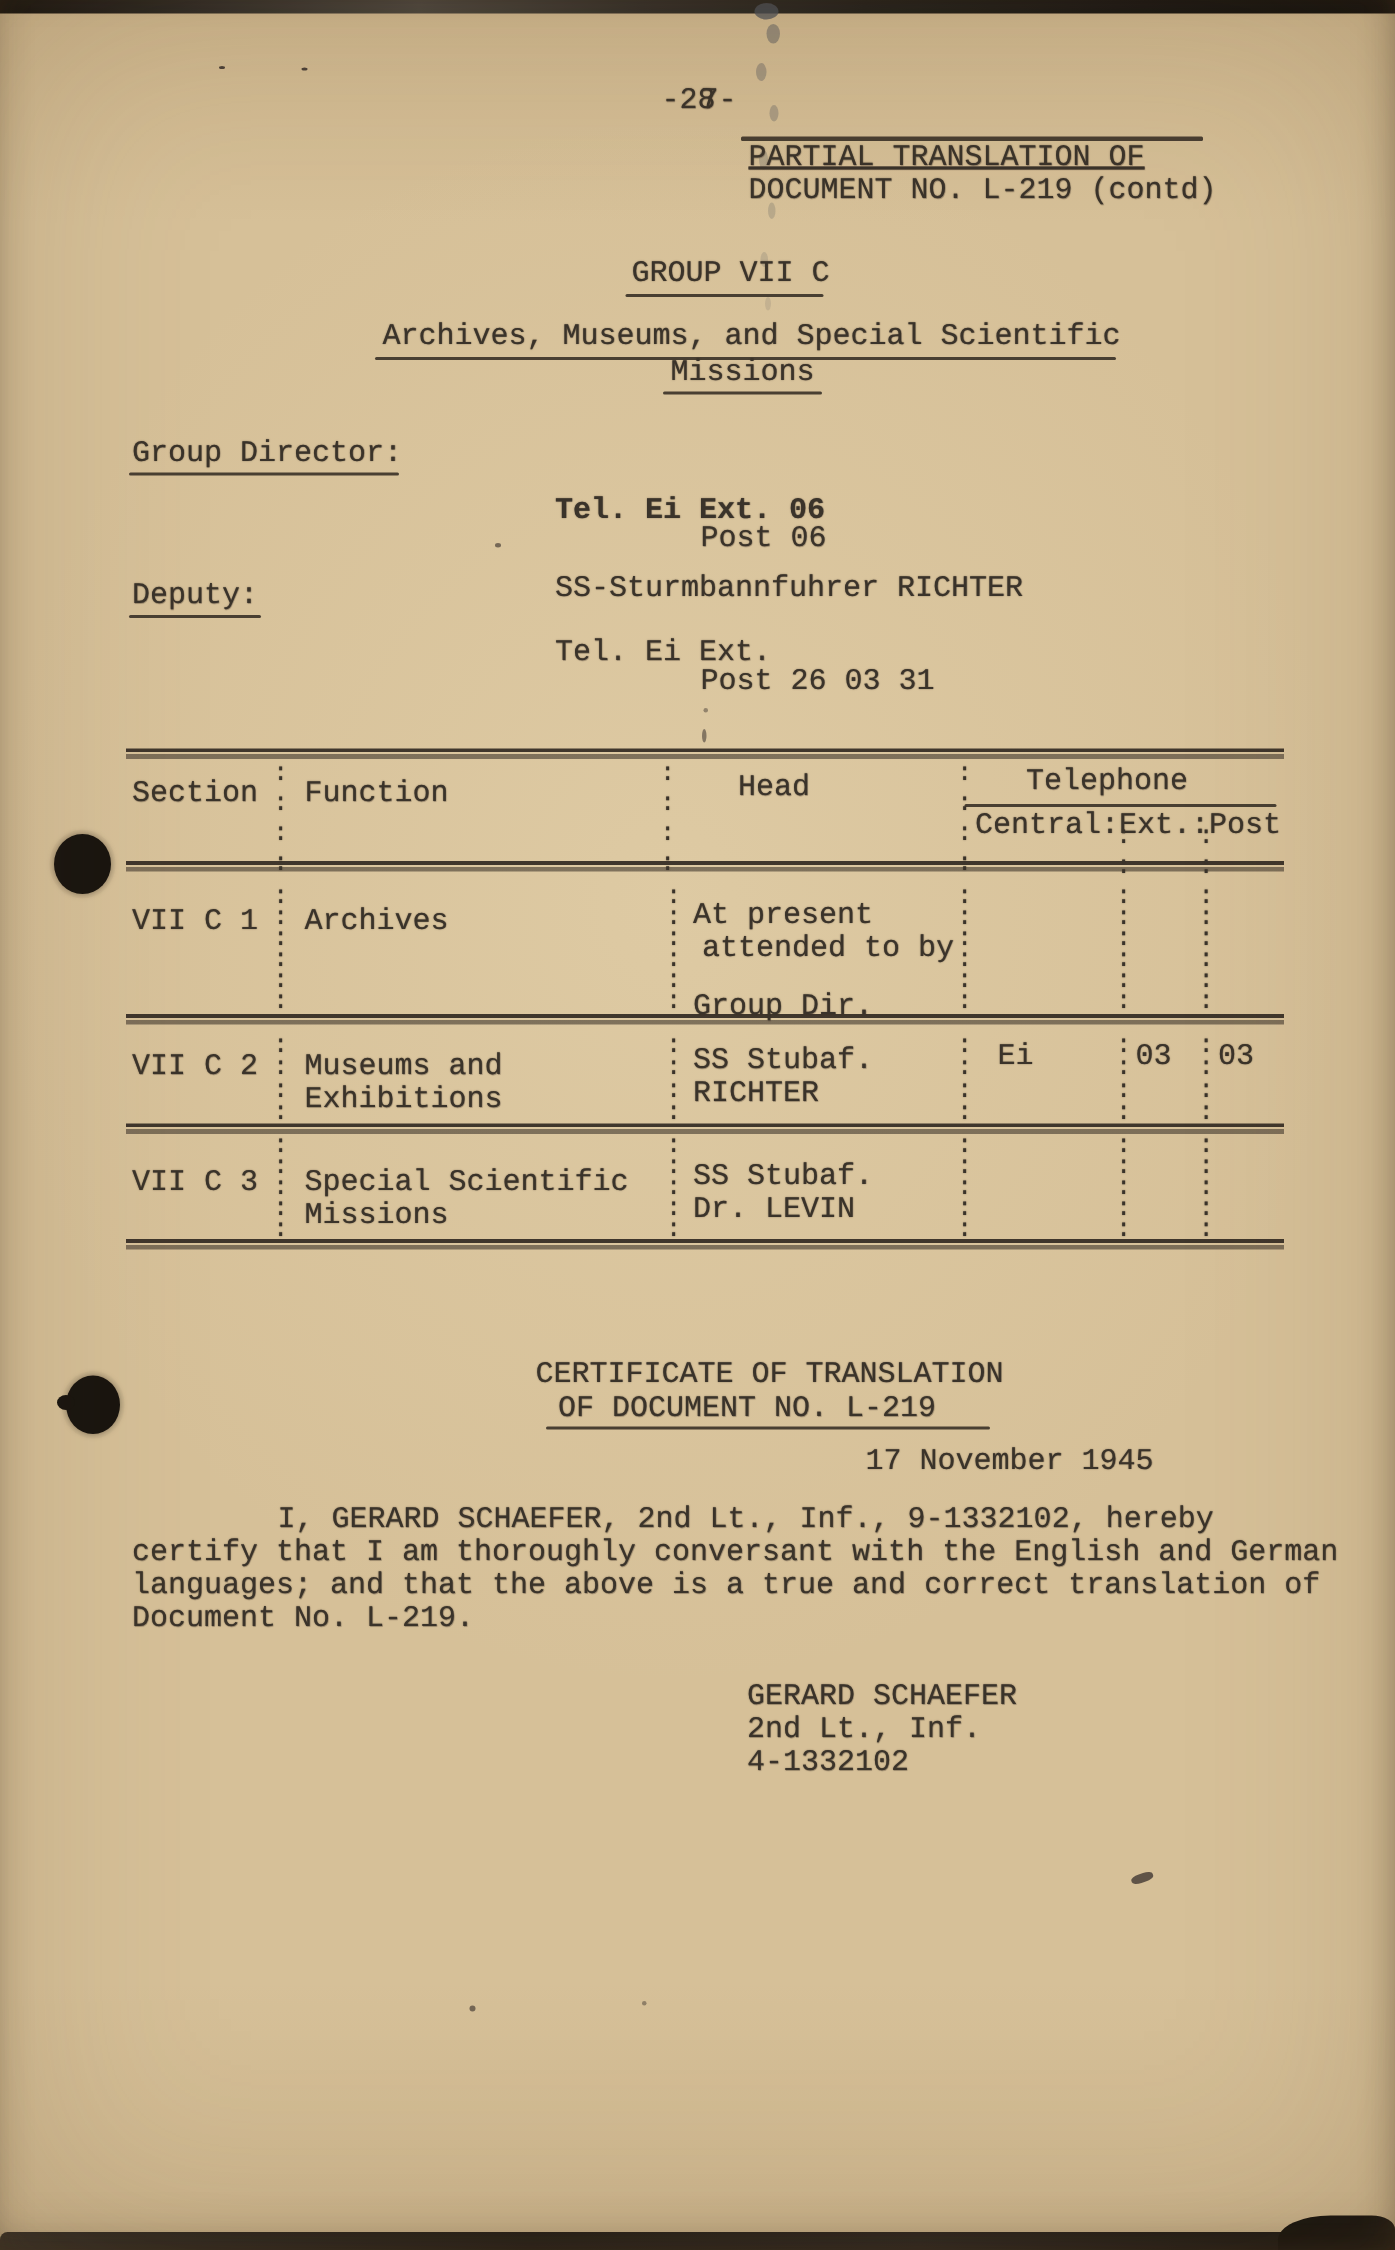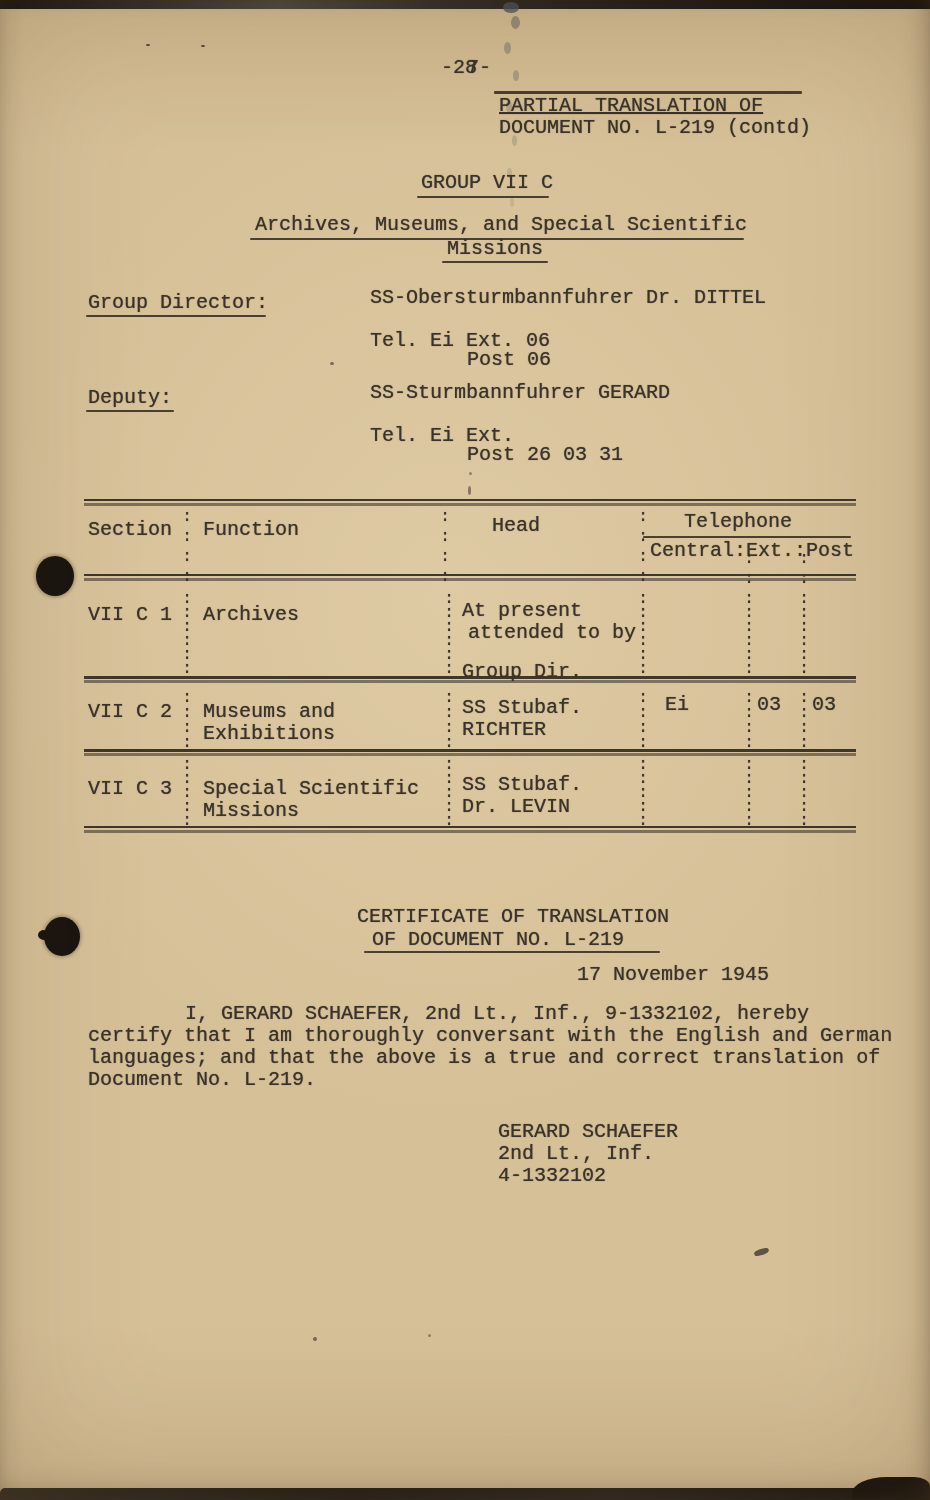--- a/index.html
+++ b/index.html
@@ -76,27 +76,26 @@
 
   <div class="t" style="left:421px;top:172px;">GROUP VII C</div>
   <div class="uline" style="left:417px;top:196px;width:132px;"></div>
   <div class="t" style="left:255px;top:214px;">Archives, Museums, and Special Scientific</div>
   <div class="uline" style="left:250px;top:238px;width:494px;"></div>
   <div class="t" style="left:447px;top:238px;">Missions</div>
   <div class="uline" style="left:442px;top:261px;width:106px;"></div>
 
   <div class="t" style="left:88px;top:292px;">Group Director:</div>
   <div class="uline" style="left:86px;top:315px;width:180px;"></div>
-  <div class="t" style="left:370px;top:287px;">SS-Obersturmbannfuhrer Dr. DITTEL</div>
-  <div class="t" style="left:370px;top:330px;">Tel. Ei Ext. 06</div>
+  <div class="t" style="left:370px;top:330px;font-weight:bold;">Tel. Ei Ext. 06</div>
   <div class="t" style="left:467px;top:349px;">Post 06</div>
 
   <div class="t" style="left:88px;top:387px;">Deputy:</div>
   <div class="uline" style="left:86px;top:410px;width:88px;"></div>
-  <div class="t" style="left:370px;top:382px;">SS-Sturmbannfuhrer GERARD</div>
+  <div class="t" style="left:370px;top:382px;">SS-Sturmbannfuhrer RICHTER</div>
   <div class="t" style="left:370px;top:425px;">Tel. Ei Ext.</div>
   <div class="t" style="left:467px;top:444px;">Post 26 03 31</div>
 
   <div class="rule" style="left:84px;top:499px;width:772px;"></div>
   <div class="rule" style="left:84px;top:574px;width:772px;"></div>
   <div class="rule" style="left:84px;top:676px;width:772px;"></div>
   <div class="rule" style="left:84px;top:749px;width:772px;"></div>
   <div class="rule" style="left:84px;top:826px;width:772px;"></div>
 
   <div class="t" style="left:88px;top:519px;">Section</div>

